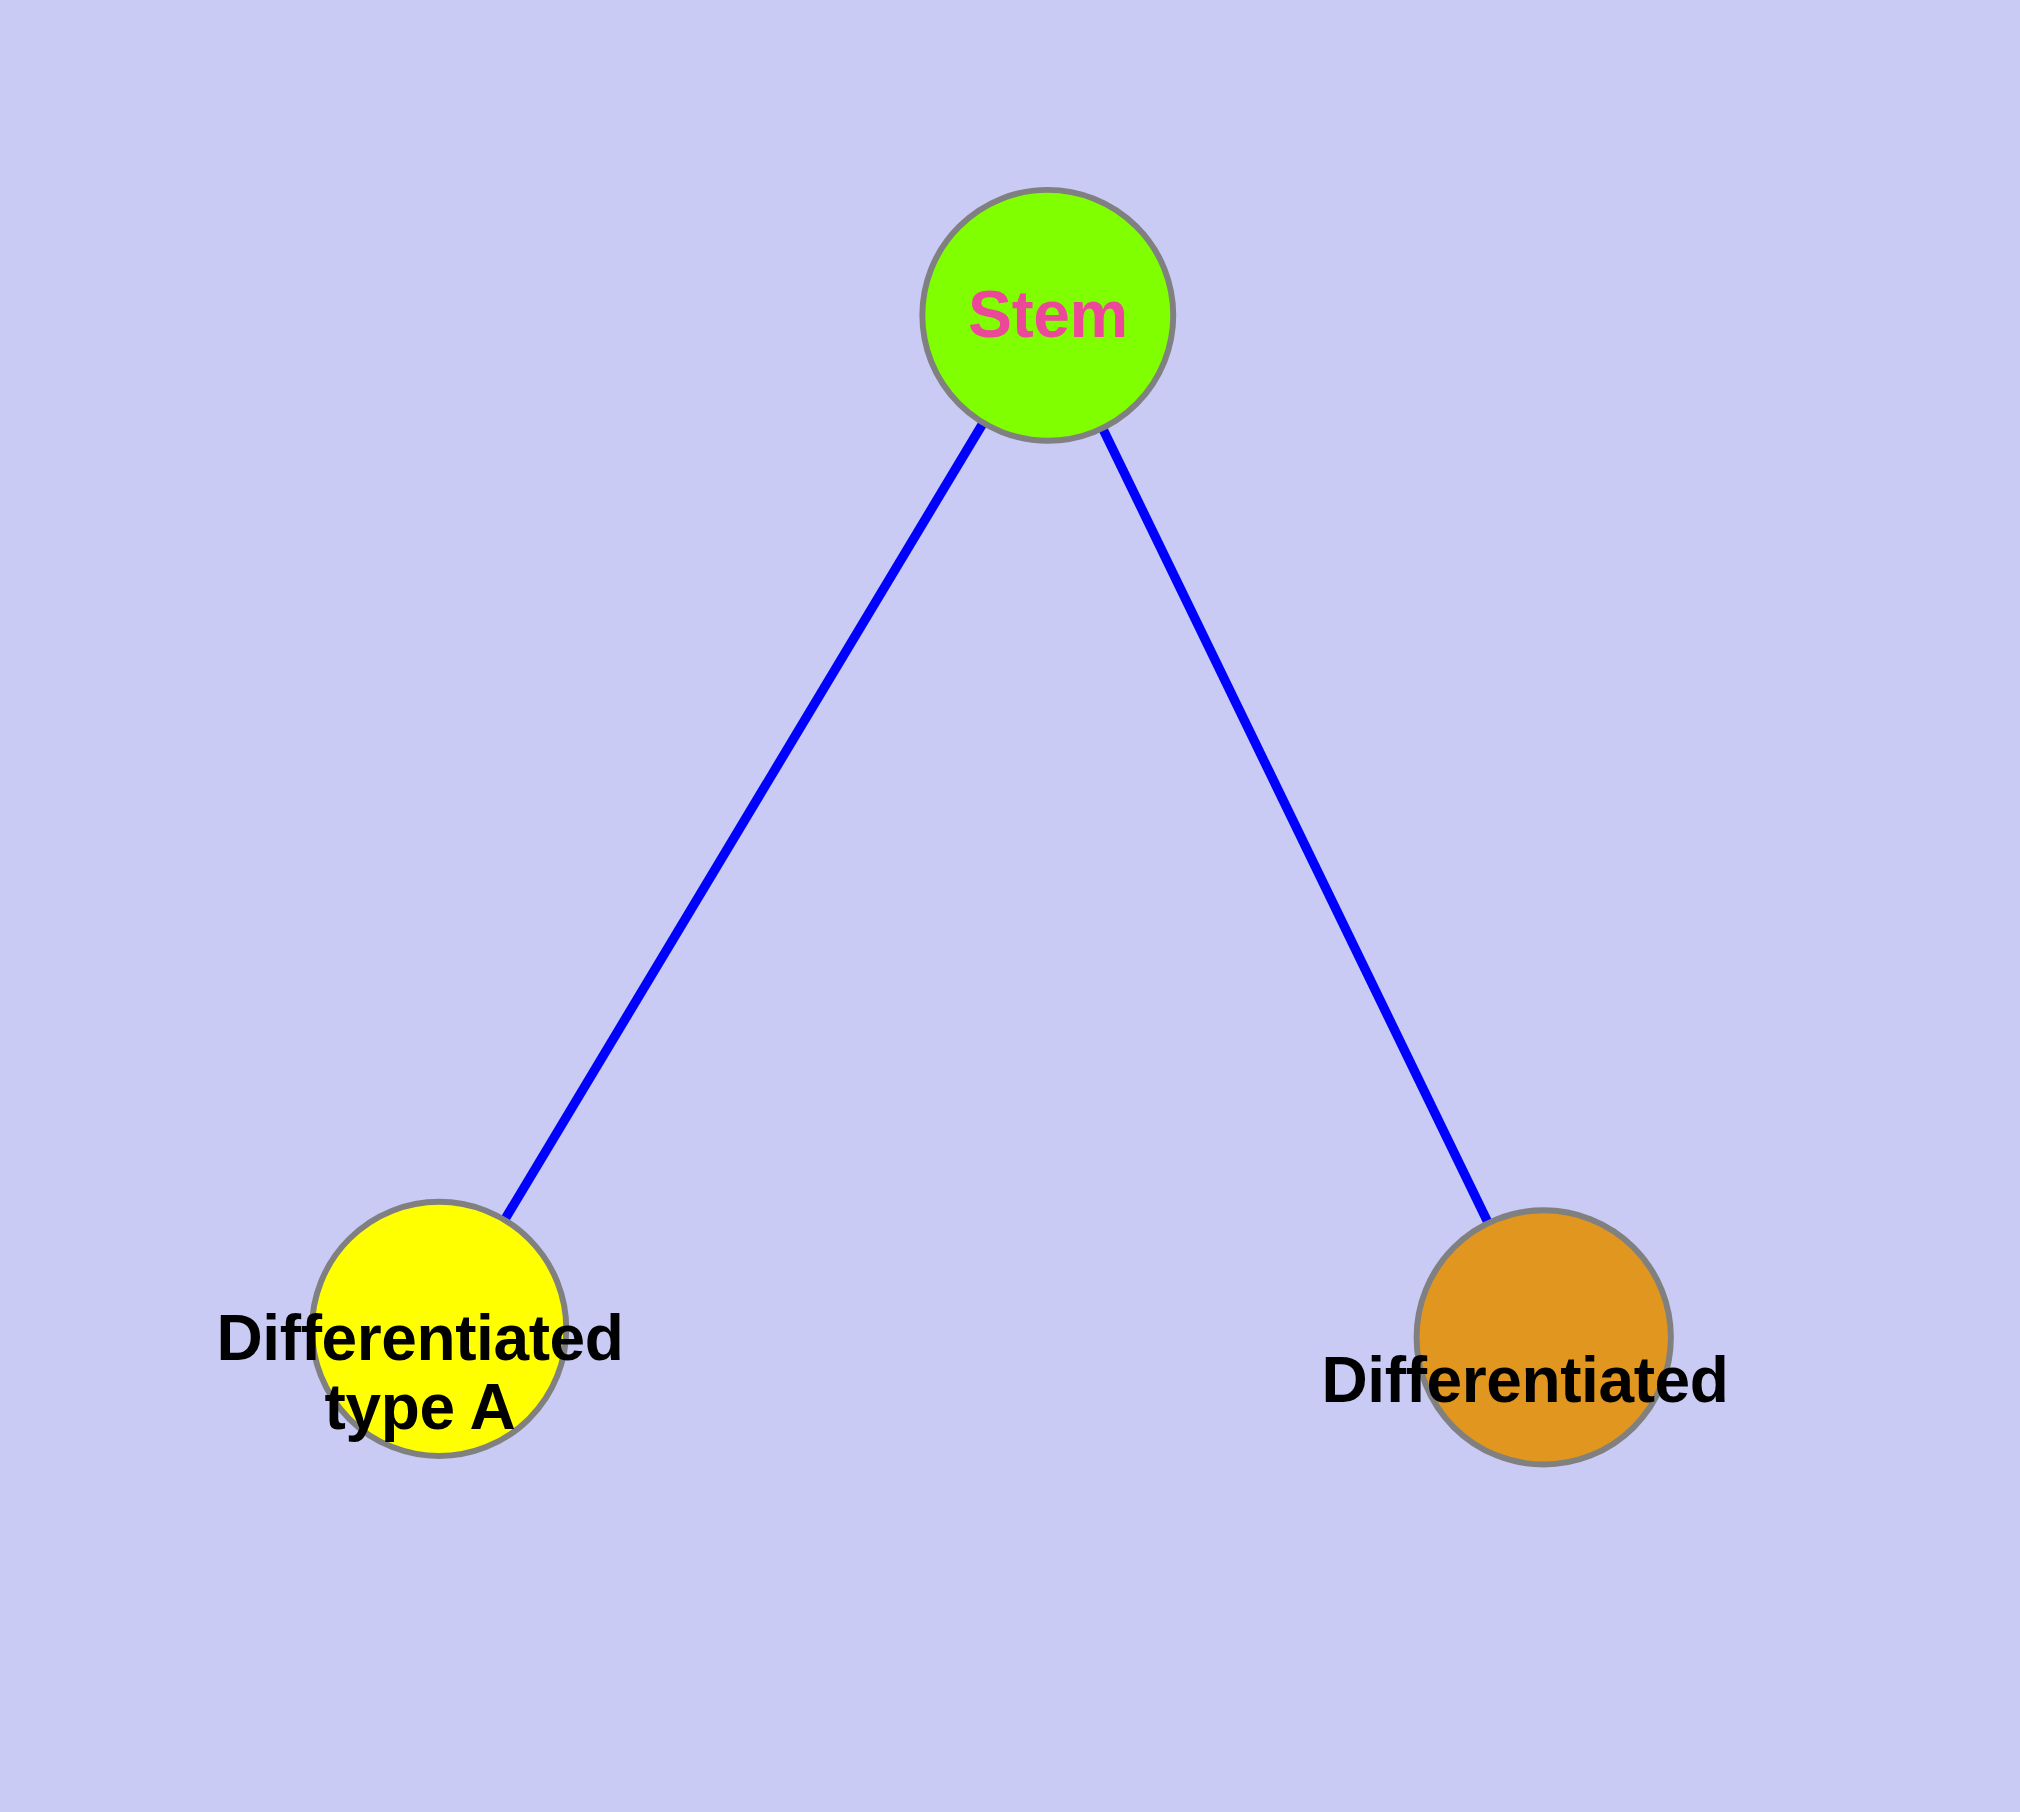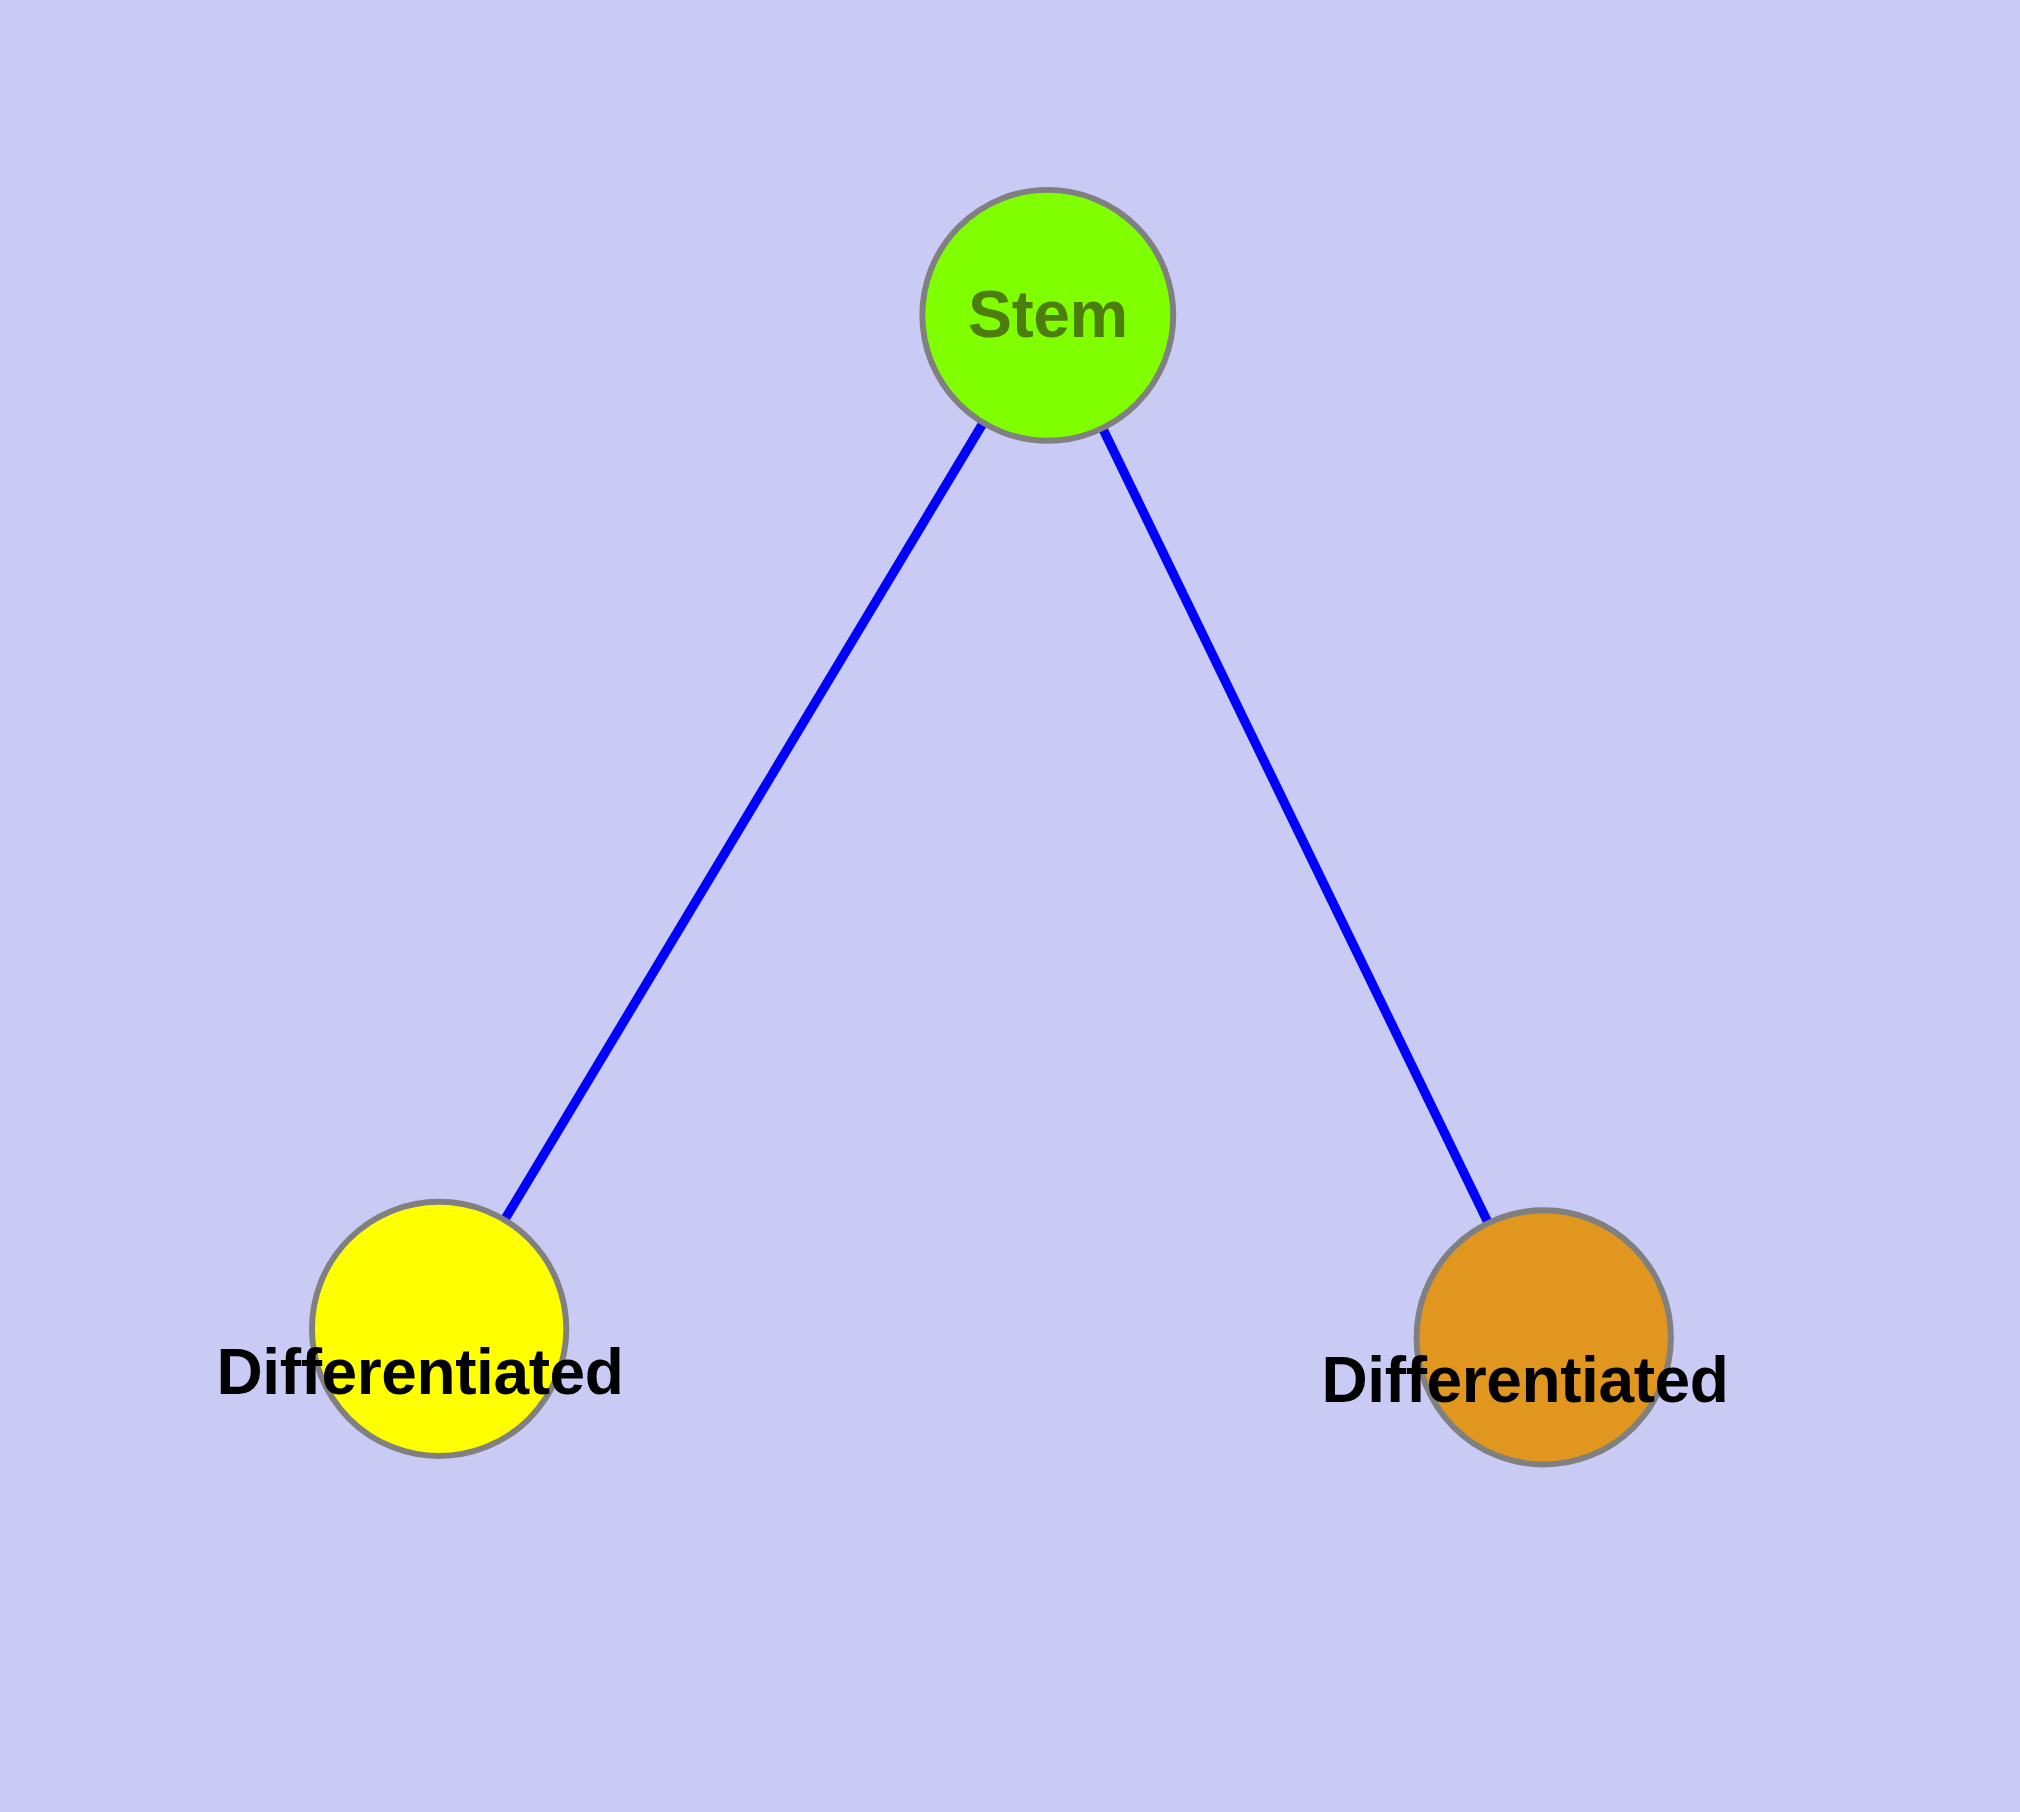--- a/index.html
+++ b/index.html
@@ -61,19 +61,19 @@
         <line x1="1301.4657359968076" y1="506.96013267034186" x2="1754.661387523235" y2="1441.2403988940534" stroke="#0000FF" stroke-width="11" stroke-linecap="butt"></line>
       </g>
     <g id="nodes-layer">
         <circle cx="1236" cy="372" r="148" fill="#7FFF00" stroke="#808080" stroke-width="7"></circle>
         <circle cx="518" cy="1568" r="150" fill="#FFFF00" stroke="#808080" stroke-width="7"></circle>
         <circle cx="1821" cy="1578" r="150" fill="#E0961F" stroke="#808080" stroke-width="7"></circle>
       </g>
   </svg>
 
   <div id="labels-layer">
-      <div class="node-label big" style="left: 1048px; top: 315px; color: #4d7c0f;"><div>Stem</div></div>
-      <div class="node-label multi" style="left: 420px; top: 1329px; color: rgb(0, 0, 0);"><div>Differentiated</div></div>
+      <div class="node-label big" style="left: 1048px; top: 315px; color: #ec4899;"><div>Stem</div></div>
+      <div class="node-label multi" style="left: 420px; top: 1329px; color: rgb(0, 0, 0);"><div>Differentiated</div><div>type A</div></div>
       <div class="node-label multi" style="left: 1525px; top: 1337px; color: rgb(0, 0, 0);"><div>Differentiated</div></div>
     </div>
 
 </div>
 
 
 </body></html>

